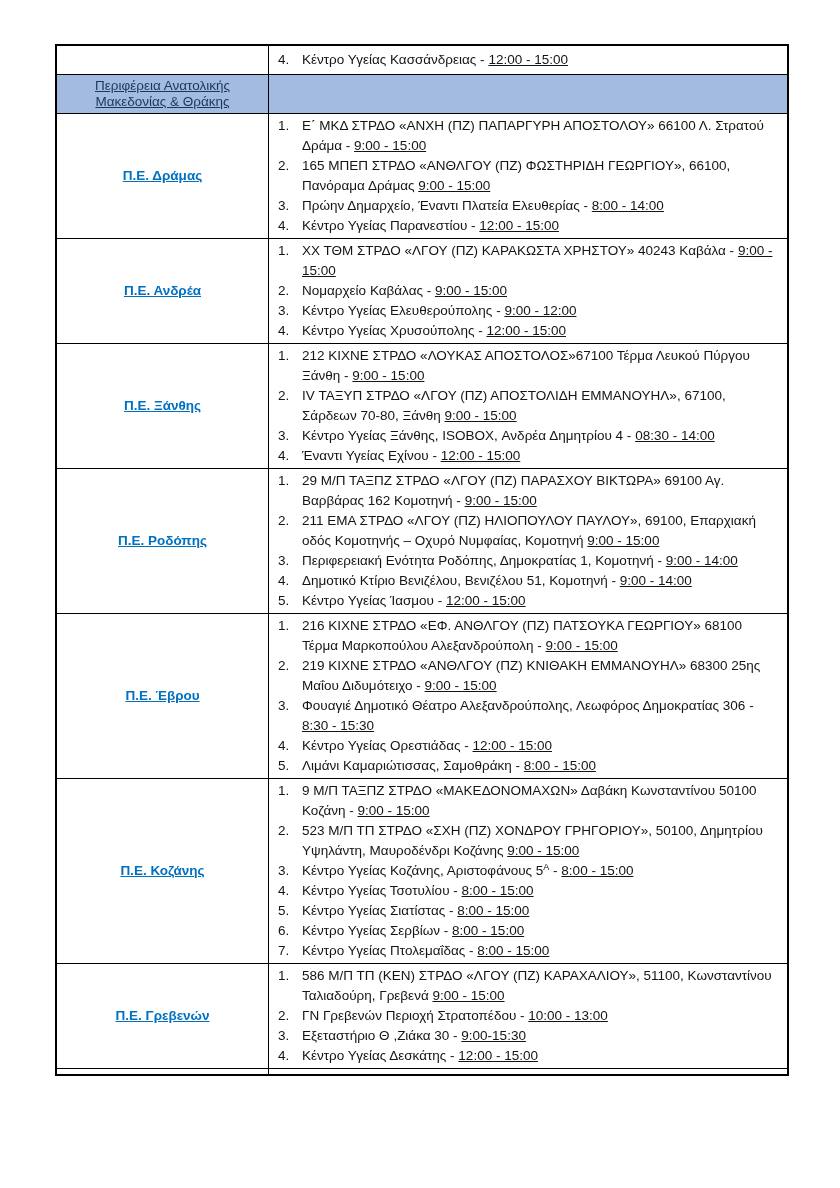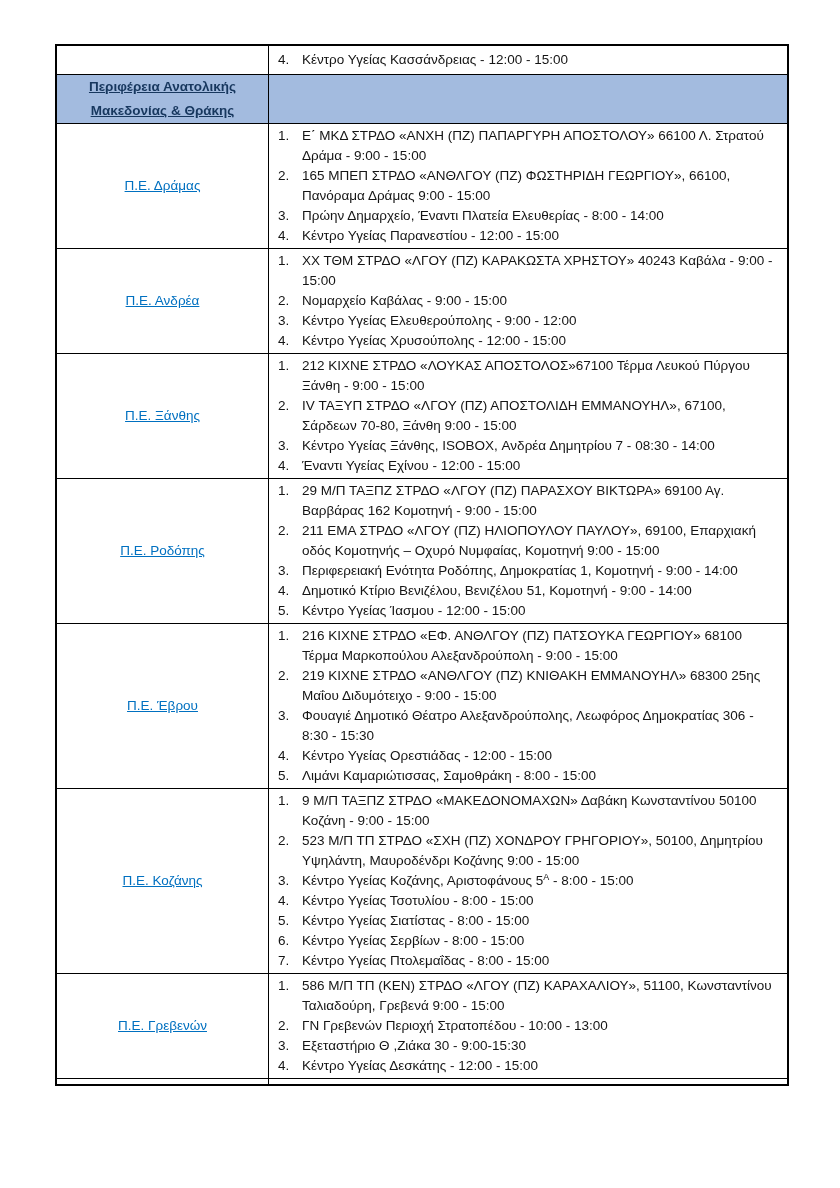--- a/index.html
+++ b/index.html
@@ -38,36 +38,36 @@
   td.region-cell {
     width: 211px;
     text-align: center;
     vertical-align: middle;
   }
   td.items-cell {
     padding: 2px 6px 2px 0;
   }
   .region-label {
     color: var(--link-blue, #0070C0);
-    font-weight: normal;
+    font-weight: bold;
     text-decoration: underline;
     line-height: 20px;
   }
   tr.header-row td.cell {
     background: var(--hdr-bg, #A3BBDF);
     height: 38px;
     text-align: center;
     vertical-align: middle;
   }
   .header-label {
     display: inline-block;
     color: var(--hdr-text, #17375E);
-    font-weight: bold;
+    font-weight: normal;
     text-decoration: underline;
-    line-height: 24px;
+    line-height: 16px;
     max-width: 180px;
   }
   tr.continuation-row td.cell {
     height: 24px;
   }
   tr.spacer-row td.cell {
     height: 5px;
     padding: 0;
   }
   .item {
@@ -77,20 +77,21 @@
   .num {
     flex: 0 0 33px;
     box-sizing: border-box;
     padding-left: 9px;
   }
   .item-text {
     flex: 1;
     min-width: 0;
   }
   .time {
+    text-decoration: underline;
   }
   sup.street-sup {
     font-size: 9px;
     line-height: 0;
   }
 </style>
 </head>
 <body>
 
 <div class="page">
@@ -157,21 +158,21 @@
             <div class="item">
               <span class="num">1.</span>
               <span class="item-text"><span>212 ΚΙΧΝΕ ΣΤΡΔΟ «ΛΟΥΚΑΣ ΑΠΟΣΤΟΛΟΣ»67100 Τέρμα Λευκού Πύργου Ξάνθη - </span><span class="time">9:00 - 15:00</span></span>
             </div>
             <div class="item">
               <span class="num">2.</span>
               <span class="item-text"><span>IV ΤΑΞΥΠ ΣΤΡΔΟ «ΛΓΟΥ (ΠΖ) ΑΠΟΣΤΟΛΙΔΗ ΕΜΜΑΝΟΥΗΛ», 67100, Σάρδεων 70-80, Ξάνθη </span><span class="time">9:00 - 15:00</span></span>
             </div>
             <div class="item">
               <span class="num">3.</span>
-              <span class="item-text"><span>Κέντρο Υγείας Ξάνθης, ISOBOX, Ανδρέα Δημητρίου 7 - </span><span class="time">08:30 - 14:00</span></span>
+              <span class="item-text"><span>Κέντρο Υγείας Ξάνθης, ISOBOX, Ανδρέα Δημητρίου 4 - </span><span class="time">08:30 - 14:00</span></span>
             </div>
             <div class="item">
               <span class="num">4.</span>
               <span class="item-text"><span>Έναντι Υγείας Εχίνου - </span><span class="time">12:00 - 15:00</span></span>
             </div>
           </td>
         </tr>
         <tr class="region-row">
           <td class="cell region-cell"><span class="region-label">Π.Ε. Ροδόπης</span></td>
           <td class="cell items-cell">

